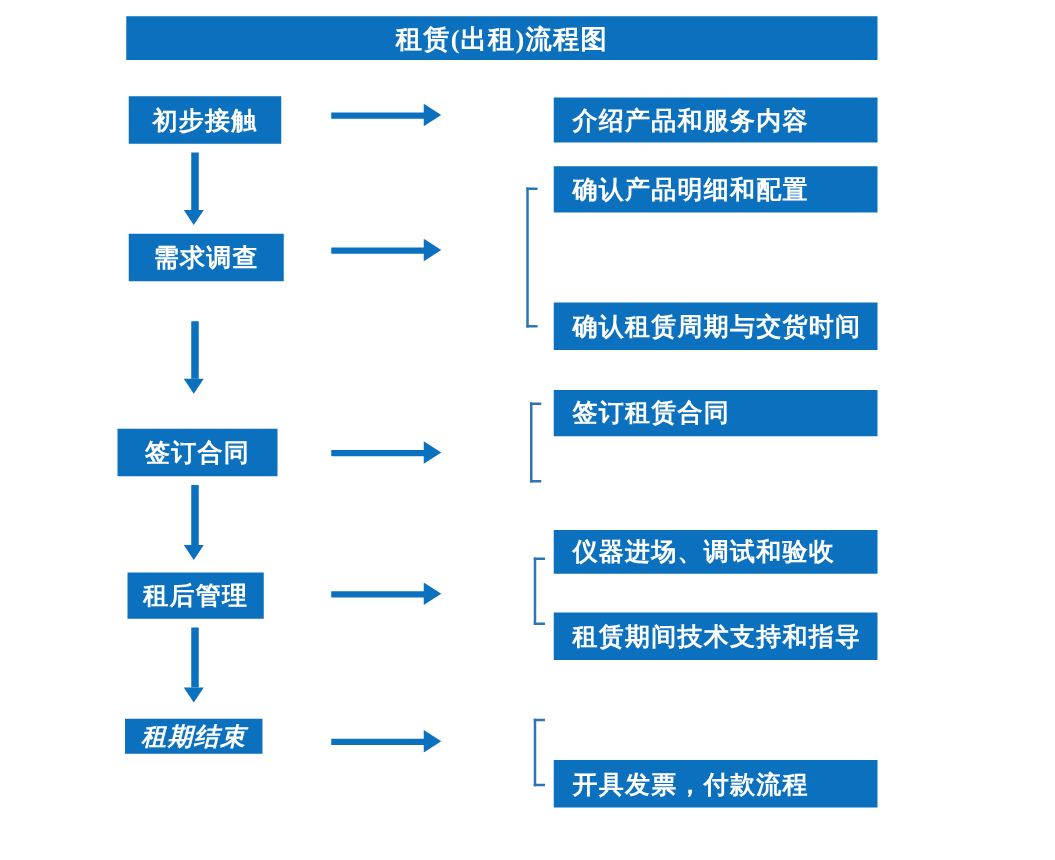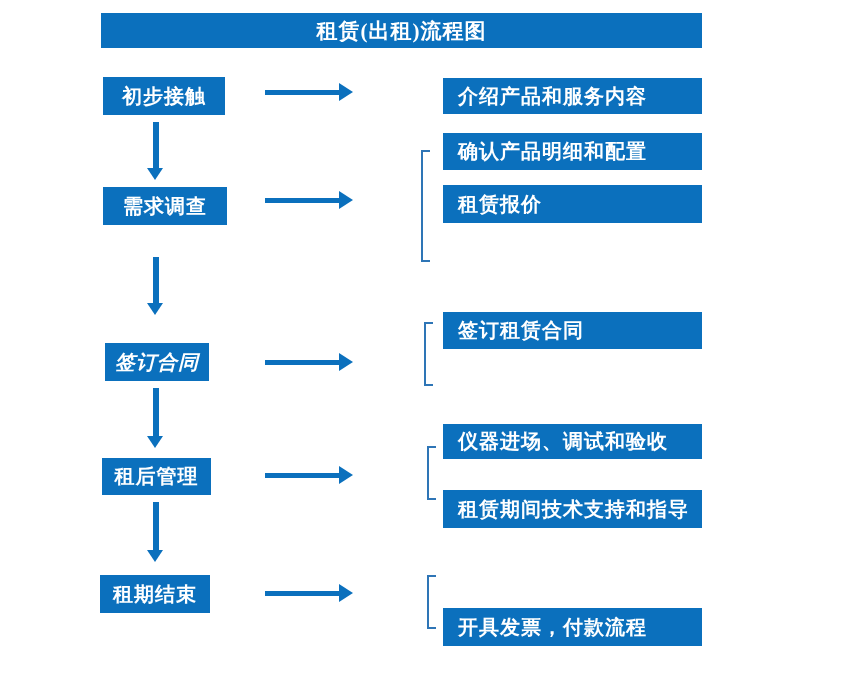--- a/index.html
+++ b/index.html
@@ -27,23 +27,23 @@
     box-sizing: border-box;
   }
   .title-banner {
     left: 101px; top: 13px; width: 601px; height: 35px;
     justify-content: center;
     font-size: 21px;
   }
   .leftbox { justify-content: center; }
   .lb1 { left: 103px; top: 77px;  width: 122px; height: 38px; }
   .lb2 { left: 103px; top: 187px; width: 124px; height: 38px; }
-  .lb3 { left: 105px; top: 343px; width: 104px; height: 38px; font-style: italic; }
+  .lb3 { left: 94px; top: 343px; width: 128px; height: 38px; }
   .lb4 { left: 102px; top: 458px; width: 109px; height: 37px; }
-  .lb5 { left: 100px; top: 575px; width: 110px; height: 38px; }
+  .lb5 { left: 100px; top: 575px; width: 110px; height: 28px; font-style: italic; }
 
   .rightbox {
     left: 443px; width: 259px;
     justify-content: flex-start;
     padding-left: 15px;
   }
   .rb1  { top: 78px;  height: 36px; }
   .rb2  { top: 133px; height: 37px; }
   .rb3  { top: 185px; height: 38px; }
   .rb4  { top: 242px; height: 38px; }
@@ -172,19 +172,19 @@
       <div class="head"></div>
     </div>
 
   <div class="bracket bkA"></div>
   <div class="bracket bkB"></div>
   <div class="bracket bkC"></div>
   <div class="bracket bkD"></div>
 
   <div class="bluebox rightbox rb1">介绍产品和服务内容</div>
   <div class="bluebox rightbox rb2">确认产品明细和配置</div>
-  <div class="bluebox rightbox rb3">租赁报价</div>
+  <div class="bluebox rightbox rb4">确认租赁周期与交货时间</div>
   <div class="bluebox rightbox rb5">签订租赁合同</div>
   <div class="bluebox rightbox rb7">仪器进场、调试和验收</div>
   <div class="bluebox rightbox rb8">租赁期间技术支持和指导</div>
   <div class="bluebox rightbox rb10">开具发票，付款流程</div>
 
 </div>
 
 </body></html>

